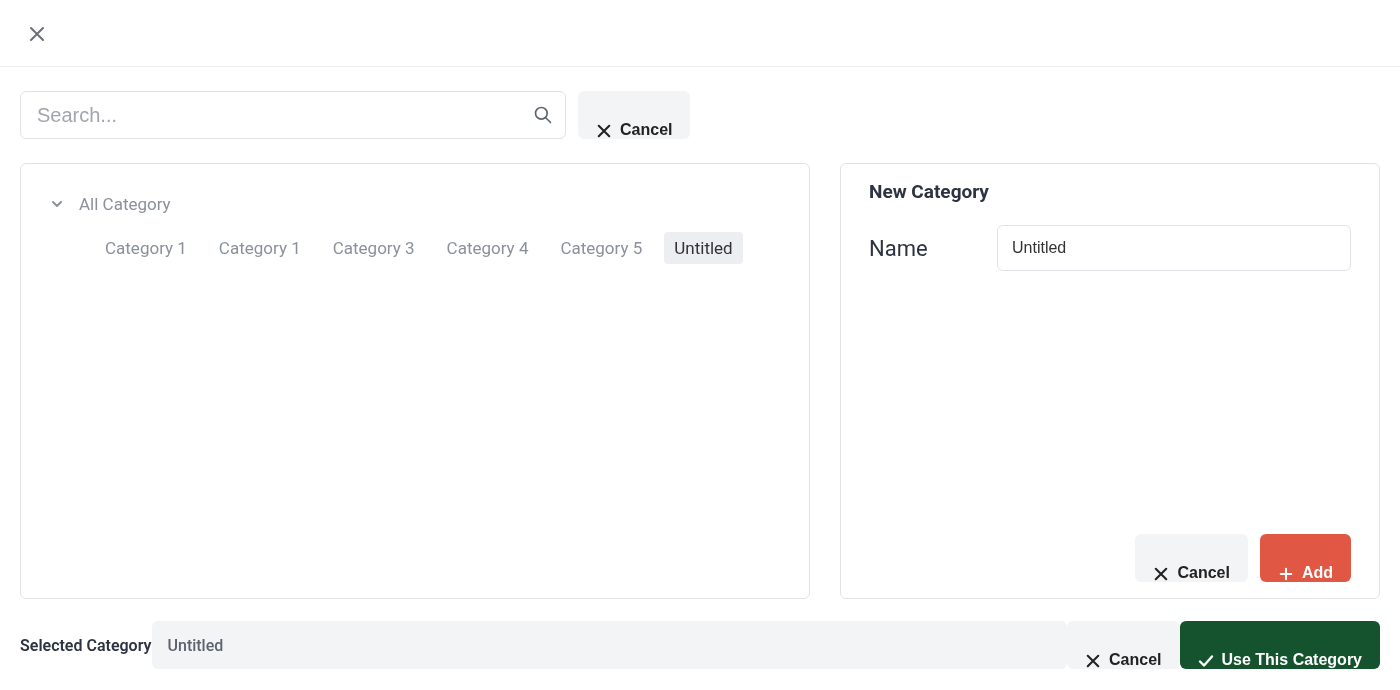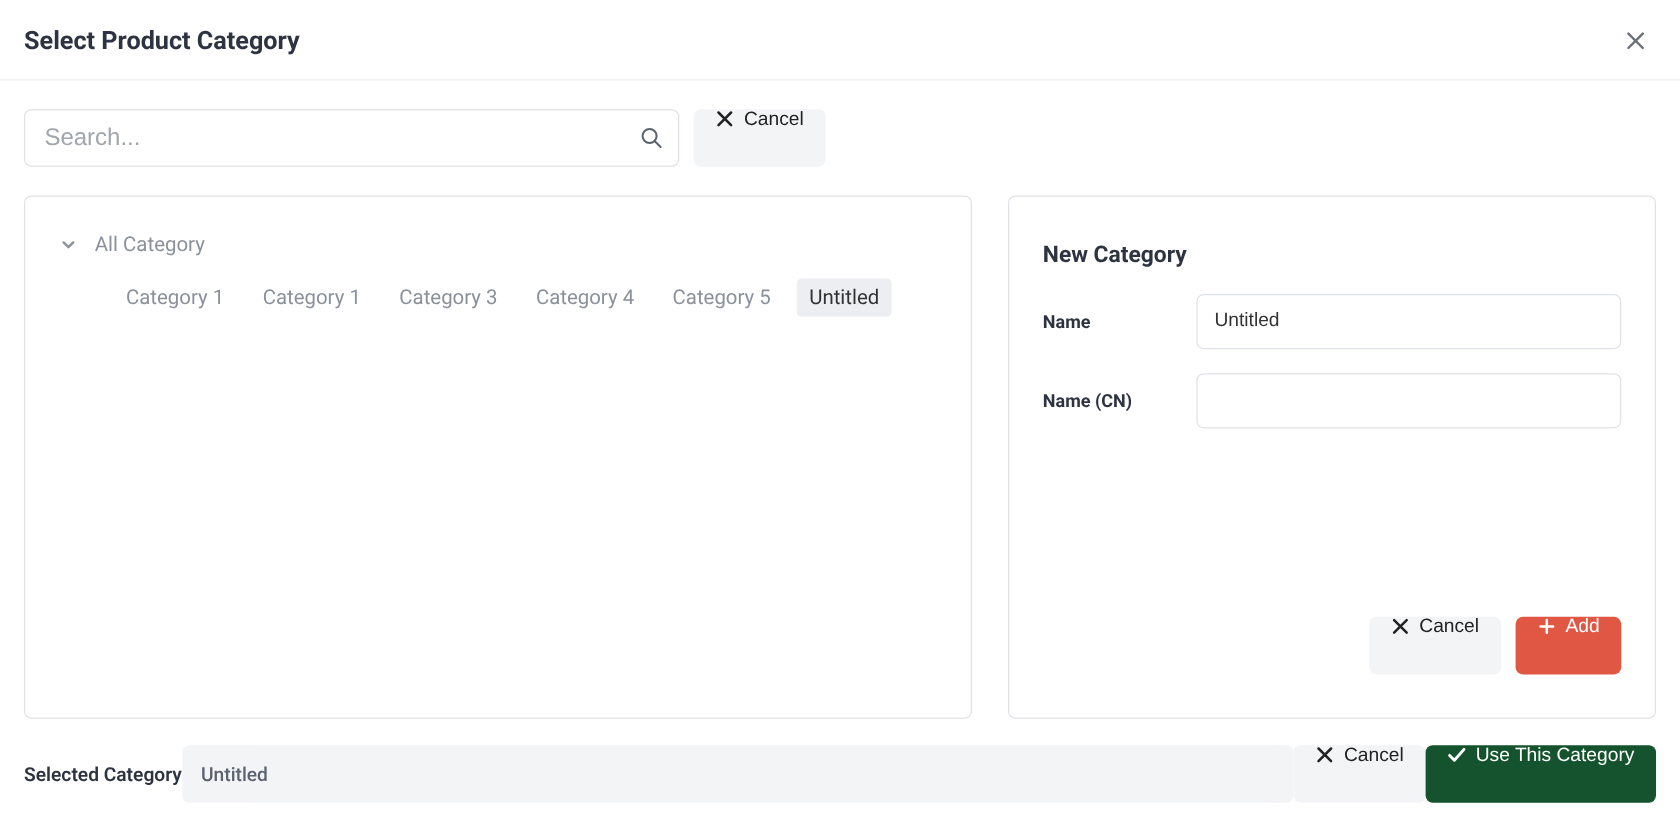--- a/index.html
+++ b/index.html
@@ -46,28 +46,28 @@
     font-size: 20px;
     color: #0c4a6e;
   }
   .search-input::placeholder { color: #a1a6ad; }
   .search-icon {
     width: 44px; height: 100%;
     display: flex; align-items: center; justify-content: center;
     color: #5c6370;
   }
   .btn {
-    display: inline-flex; align-items: flex-start; gap: 8px;
+    display: inline-flex; align-items: flex-end; gap: 8px;
     height: 48px;
     padding: 0 18px;
     border-radius: 6px;
     border: none;
     font-size: 16px;
     cursor: pointer;
-    font-weight: 400;
+    font-weight: 700;
   }
   .btn-light {
     background: #f3f4f6;
     color: #222;
   }
   .btn-primary {
     background: #e05744;
     color: #fff;
   }
   .btn-primary-soft {
@@ -114,37 +114,37 @@
     width: fit-content;
   }
   .tree-item.selected {
     background: #eceef1;
     color: #333;
   }
   .form-panel {
     width: 540px; height: 436px;
     border: 1px solid #dfe2e6;
     border-radius: 6px;
-    padding: 36px 28px;
+    padding: 16px 28px;
     display: flex; flex-direction: column;
   }
   .form-title {
     font-size: 19px;
     font-weight: 700;
     color: #2d3340;
     margin-bottom: 22px;
   }
   .form-row {
     display: flex; align-items: center;
     margin-bottom: 20px;
   }
   .form-label {
     width: 128px;
-    font-size: 15px;
-    font-weight: 700;
+    font-size: 22px;
+    font-weight: 400;
     color: #2d3340;
   }
   .form-input {
     flex: 1;
     height: 46px;
     border: 1px solid #dfe2e6;
     border-radius: 6px;
     padding: 0 14px;
     font-size: 16px;
     color: #333;
@@ -172,21 +172,20 @@
     padding: 0 16px;
     font-size: 16px;
     color: #5c6370;
     font-weight: 500;
   }
 </style>
 </head>
 <body>
 
 <div class="header">
-  <div class="title">Select Product Category</div>
   <div class="close-btn">
     <span>
       <svg width="16" height="16" viewBox="0 0 16 16">
           <path d="M2 2 L14 14 M14 2 L2 14" stroke="currentColor" stroke-width="2" fill="none" stroke-linecap="round"></path>
         </svg>
     </span>
   </div>
 </div>
 
 <div class="toolbar">
@@ -229,24 +228,20 @@
         <div class="tree-item selected">Untitled</div>
       </div>
   </div>
 
   <div class="form-panel">
     <div class="form-title">New Category</div>
 
     <div class="form-row">
       <div class="form-label">Name</div>
       <input class="form-input" type="text" value="Untitled" style="">
-    </div>
-    <div class="form-row">
-      <div class="form-label">Name (CN)</div>
-      <input class="form-input" type="text" value="" style="">
     </div>
 
     <div class="form-actions">
       <button class="btn btn-light">
         <span class="icon">
           <svg width="14" height="14" viewBox="0 0 16 16">
               <path d="M2 2 L14 14 M14 2 L2 14" stroke="currentColor" stroke-width="2.4" fill="none" stroke-linecap="round"></path>
             </svg>
         </span>
         <span>Cancel</span>

